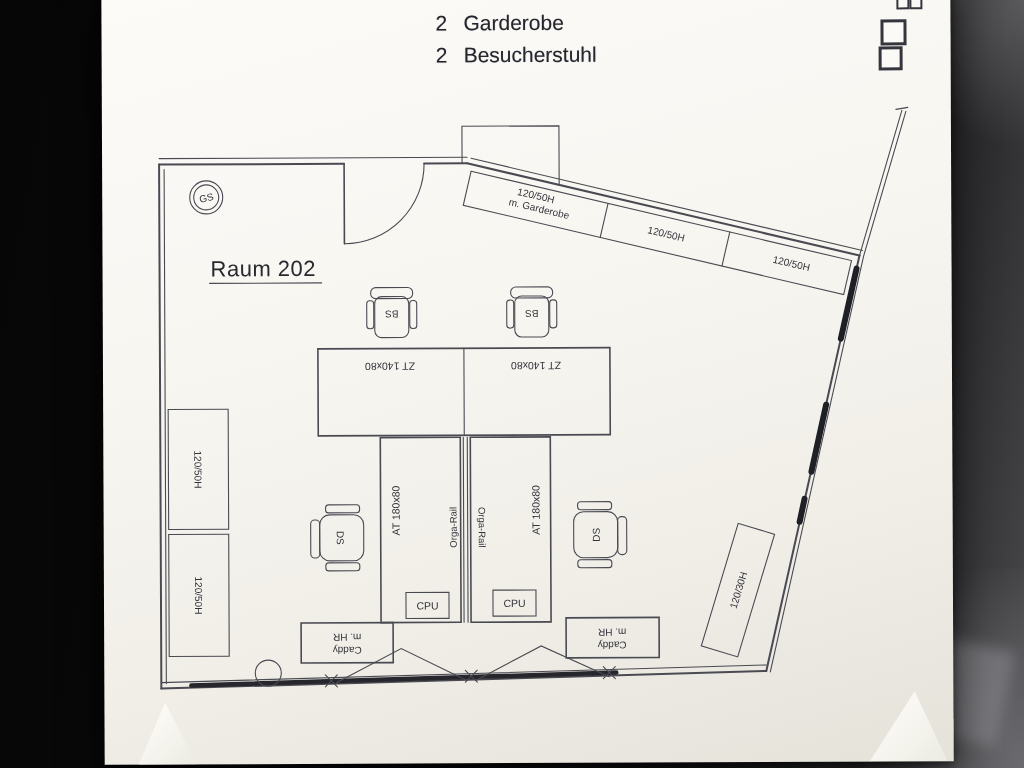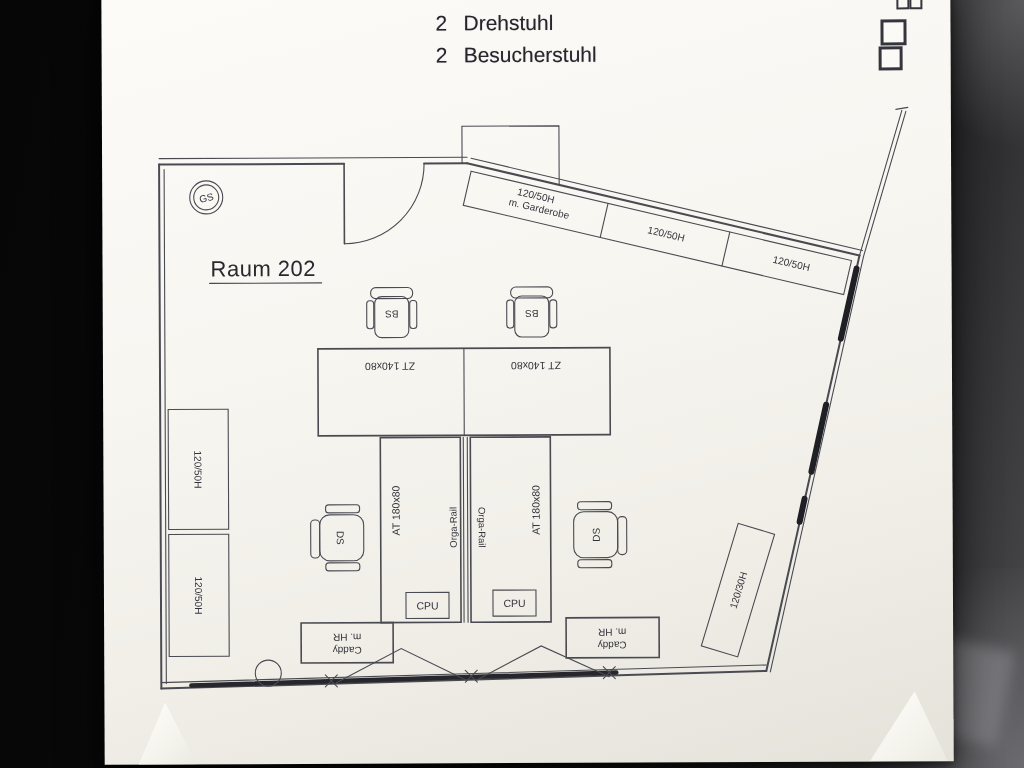--- a/index.html
+++ b/index.html
@@ -61,21 +61,21 @@
 
   <div class="paper">
 
     <div class="checklist">
       <div class="cl-row partial">
         <span class="qty">2</span>
         <span class="lbl">Mülleimer</span>
       </div>
       <div class="cl-row">
         <span class="qty">2</span>
-        <span class="lbl">Drehstuhl</span>
+        <span class="lbl">Garderobe</span>
       </div>
       <div class="cl-row">
         <span class="qty">2</span>
         <span class="lbl">Besucherstuhl</span>
       </div>
     </div>
 
     <div class="mini-square ms1"></div>
     <div class="mini-square ms2"></div>
     <div class="checkbox cb1"></div>

